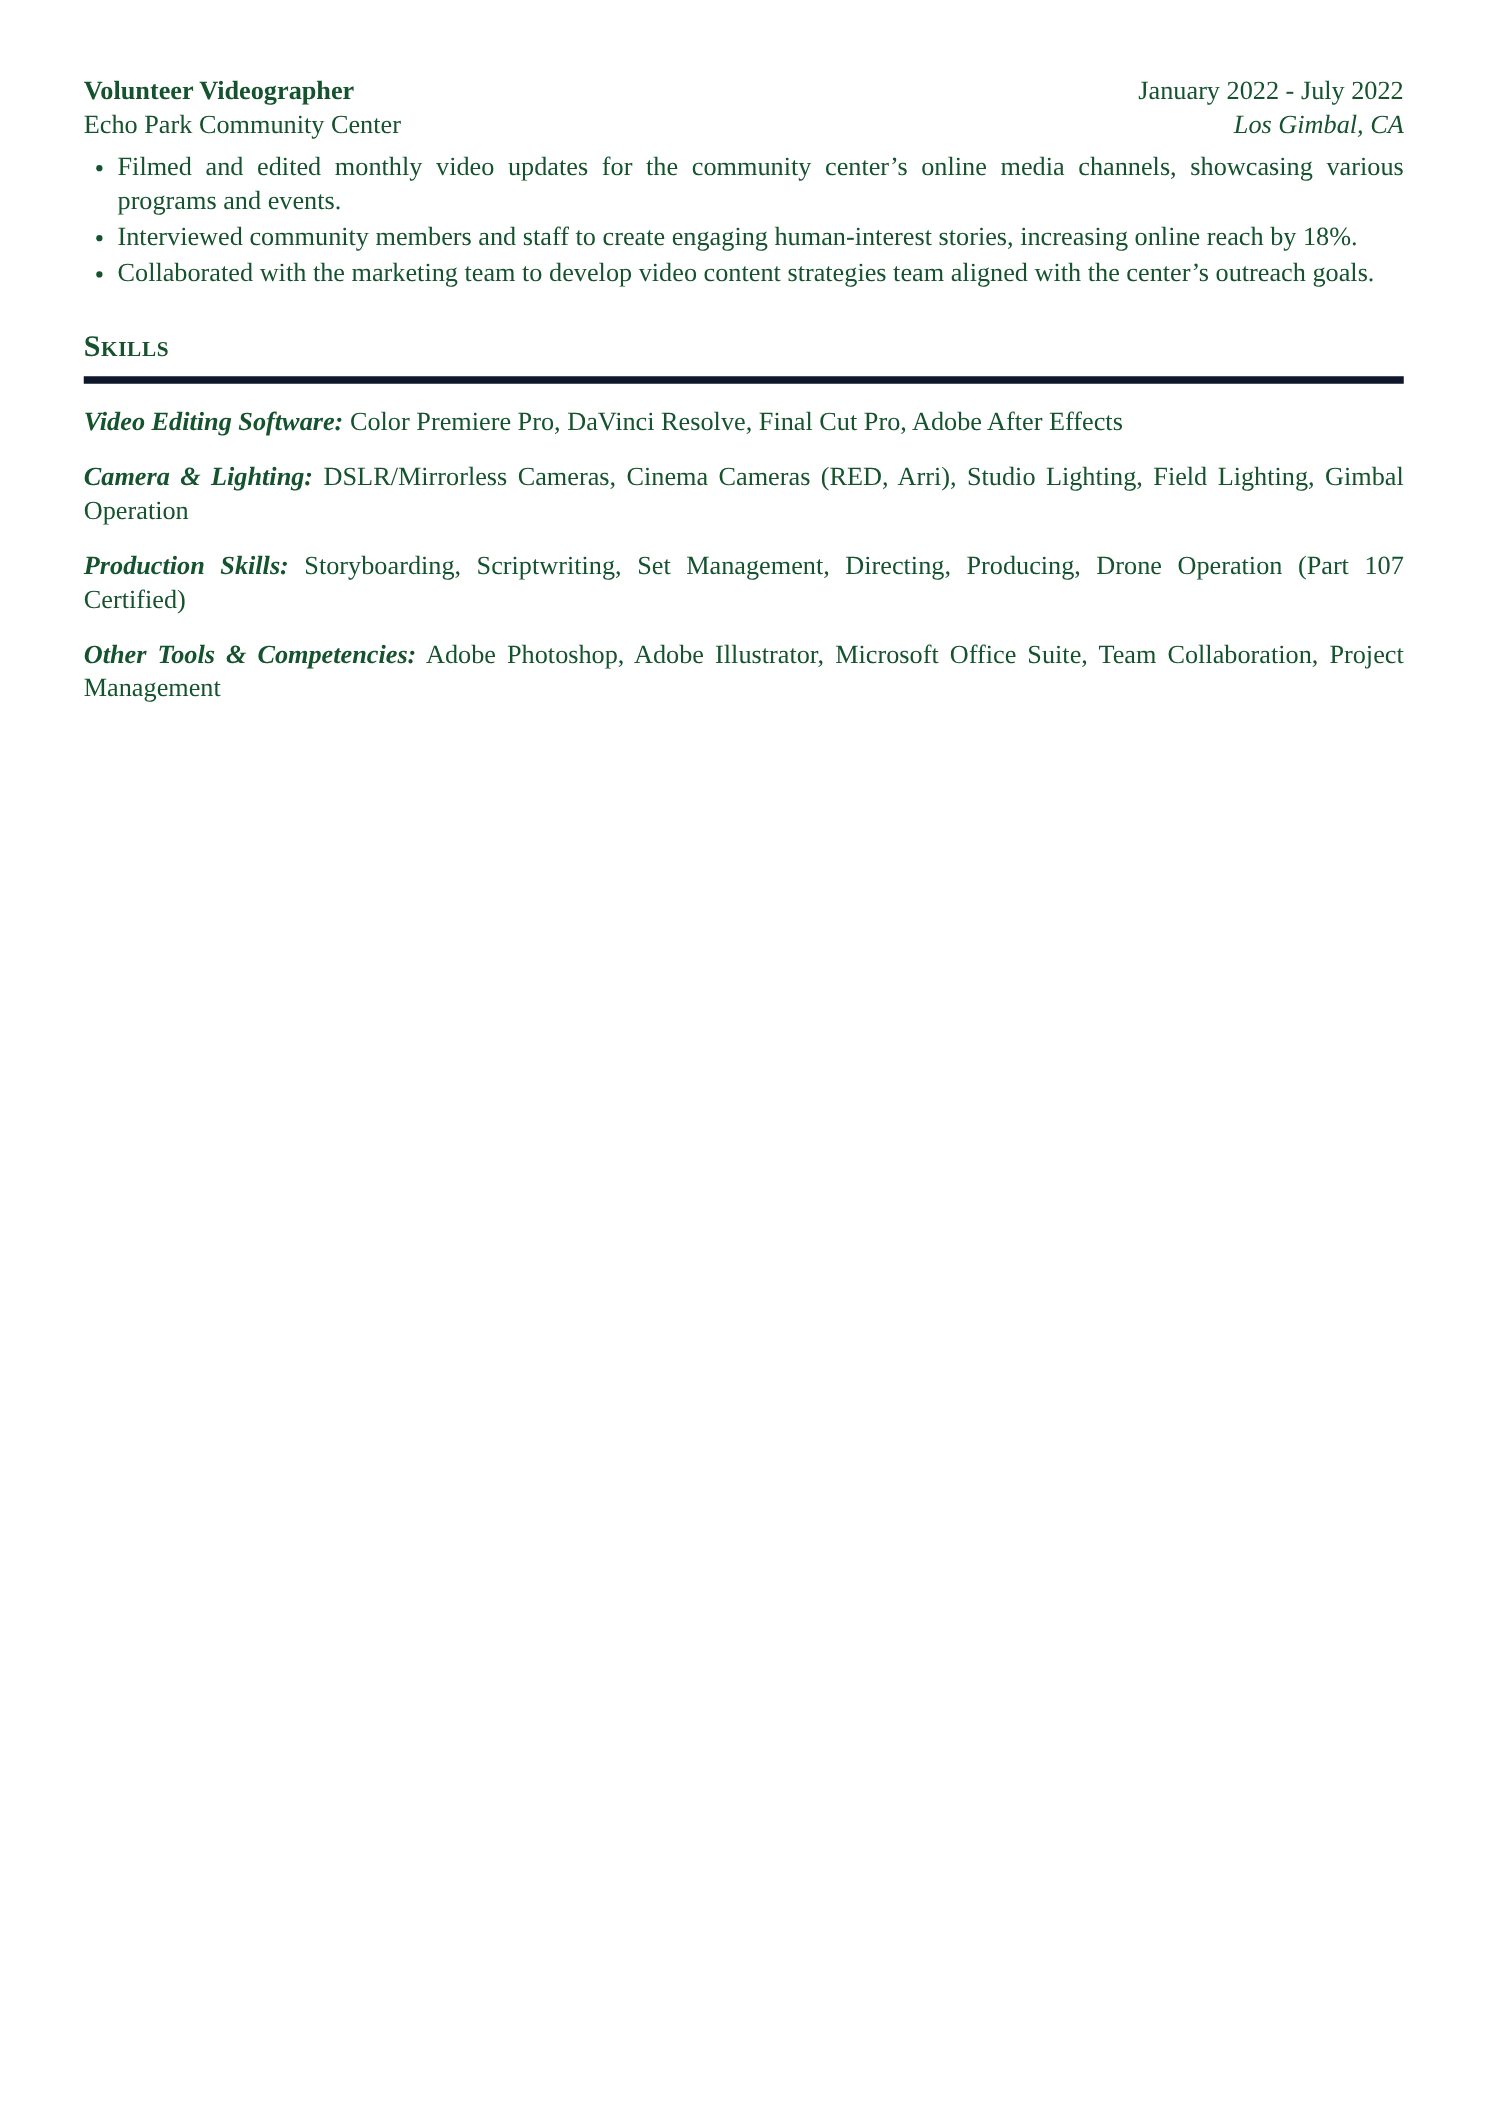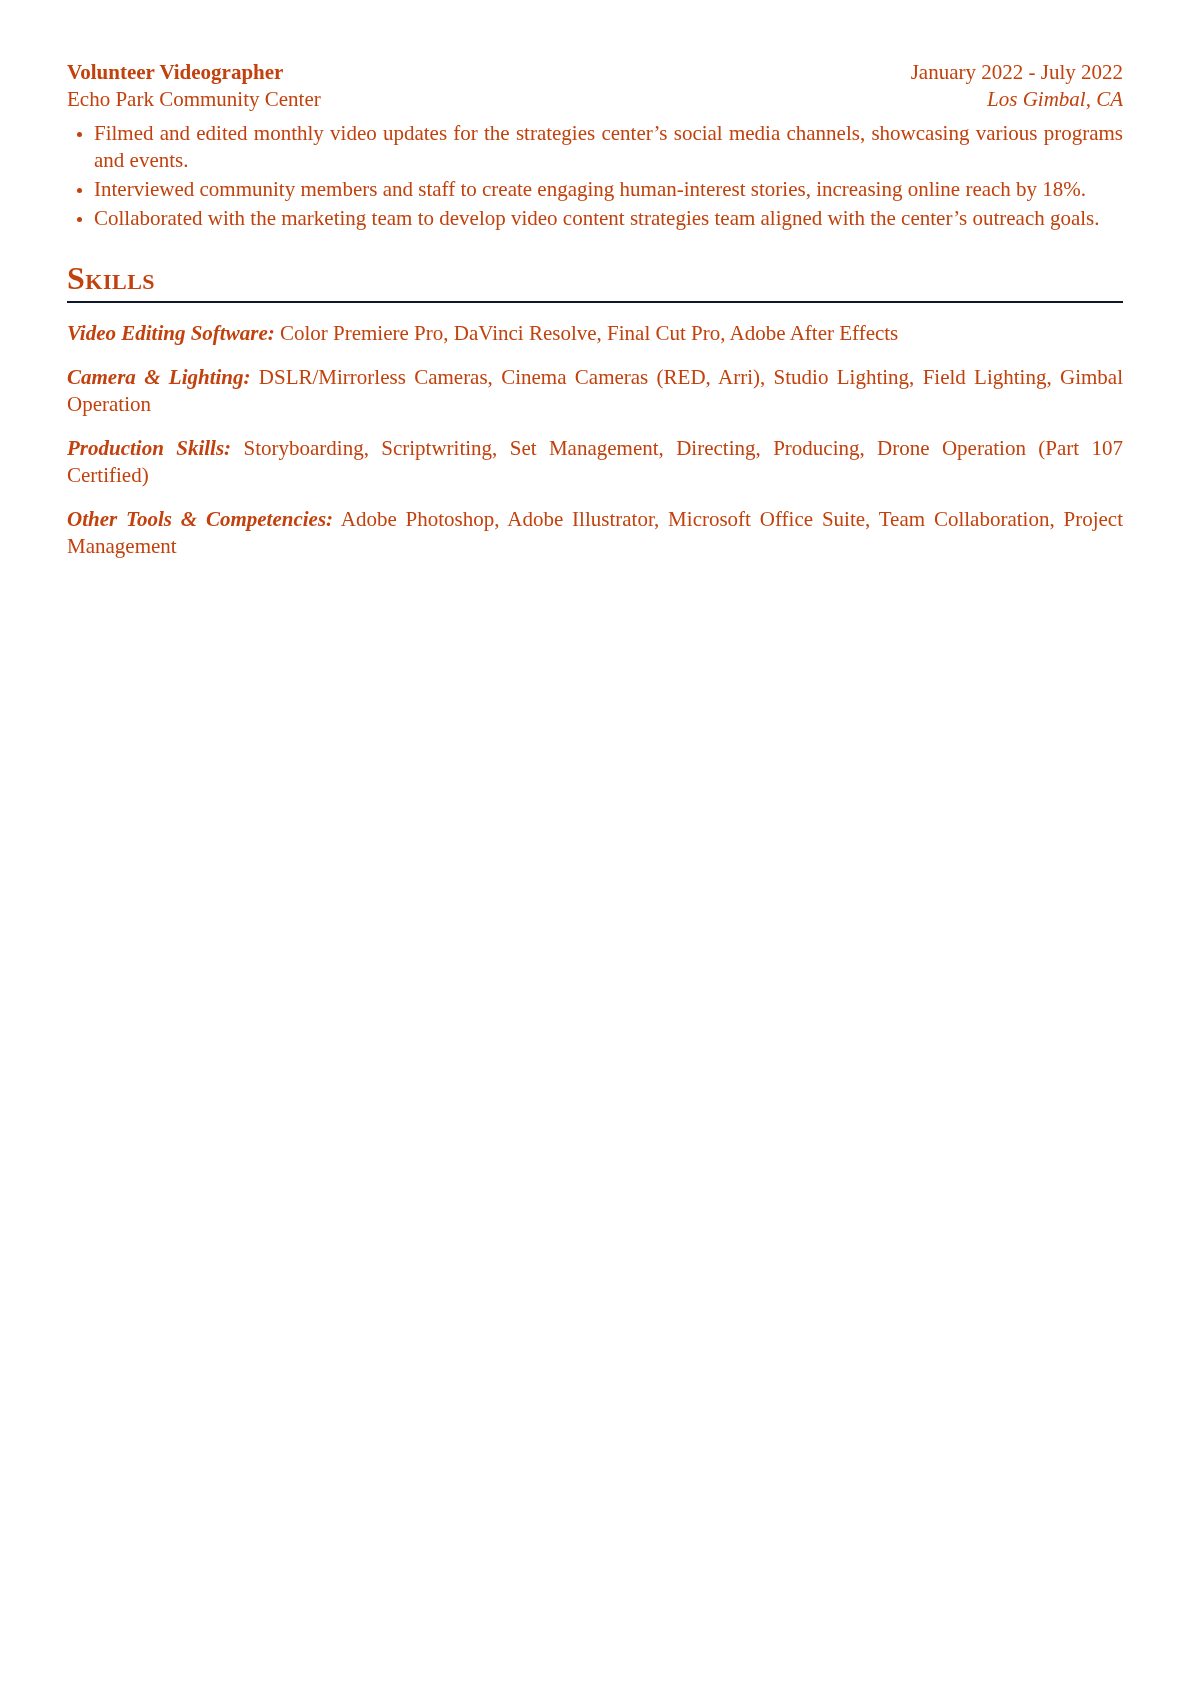--- a/index.html
+++ b/index.html
@@ -6,21 +6,21 @@
     margin: 0;
     padding: 0;
     background: #ffffff;
   }
   .page {
     position: relative;
     width: 1190px;
     height: 1208px;
     margin: 0 auto;
     background: #ffffff;
-    color: #c2410c;
+    color: #14532d;
     font-family: "Liberation Serif", "DejaVu Serif", serif;
     font-size: 21px;
     line-height: 27px;
     box-sizing: border-box;
     padding: 59px 67px 0 67px;
     overflow: hidden;
   }
   .entry-header .row {
     display: flex;
     justify-content: space-between;
@@ -40,25 +40,25 @@
   ul.bullets li {
     text-align: justify;
     margin-bottom: 2px;
   }
   ul.bullets li::marker {
     font-size: 17px;
   }
   h2.section-heading {
     font-variant: small-caps;
     font-weight: bold;
-    font-size: 32px;
+    font-size: 24px;
     line-height: 34px;
     margin: 29px 0 0 0;
     padding-bottom: 6px;
-    border-bottom: 2px solid #0f172a;
+    border-bottom: 6px solid #0f172a;
     letter-spacing: 0.5px;
   }
   p.skill {
     text-align: justify;
     margin: 17px 0 11px 0;
   }
   p.skill + p.skill {
   }
   p.skill strong {
     font-weight: bold;
@@ -75,21 +75,21 @@
       <span class="job-title">Volunteer Videographer</span>
       <span class="dates">January 2022 - July 2022</span>
     </div>
     <div class="row">
       <span class="org">Echo Park Community Center</span>
       <span class="loc">Los Gimbal, CA</span>
     </div>
   </header>
 
   <ul class="bullets">
-    <li>Filmed and edited monthly video updates for the strategies center’s social media channels, showcasing various programs and events.</li>
+    <li>Filmed and edited monthly video updates for the community center’s online media channels, showcasing various programs and events.</li>
     <li>Interviewed community members and staff to create engaging human-interest stories, increasing online reach by 18%.</li>
     <li>Collaborated with the marketing team to develop video content strategies team aligned with the center’s outreach goals.</li>
   </ul>
 
   <h2 class="section-heading">Skills</h2>
 
   <p class="skill"><strong>Video Editing Software:</strong> <span>Color Premiere Pro, DaVinci Resolve, Final Cut Pro, Adobe After Effects</span></p>
 
   <p class="skill"><strong>Camera &amp; Lighting:</strong> <span>DSLR/Mirrorless Cameras, Cinema Cameras (RED, Arri), Studio Lighting, Field Lighting, Gimbal Operation</span></p>
 

